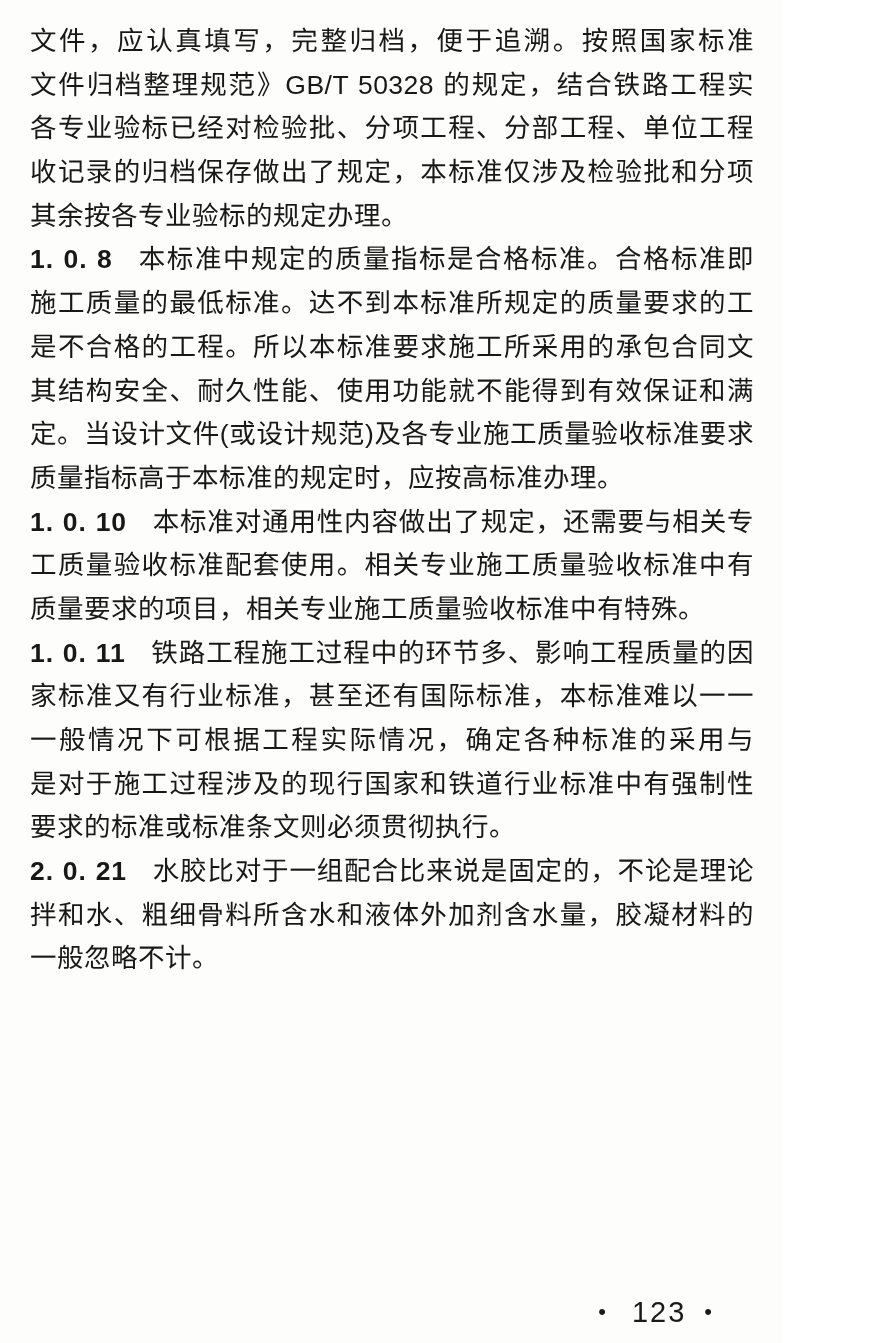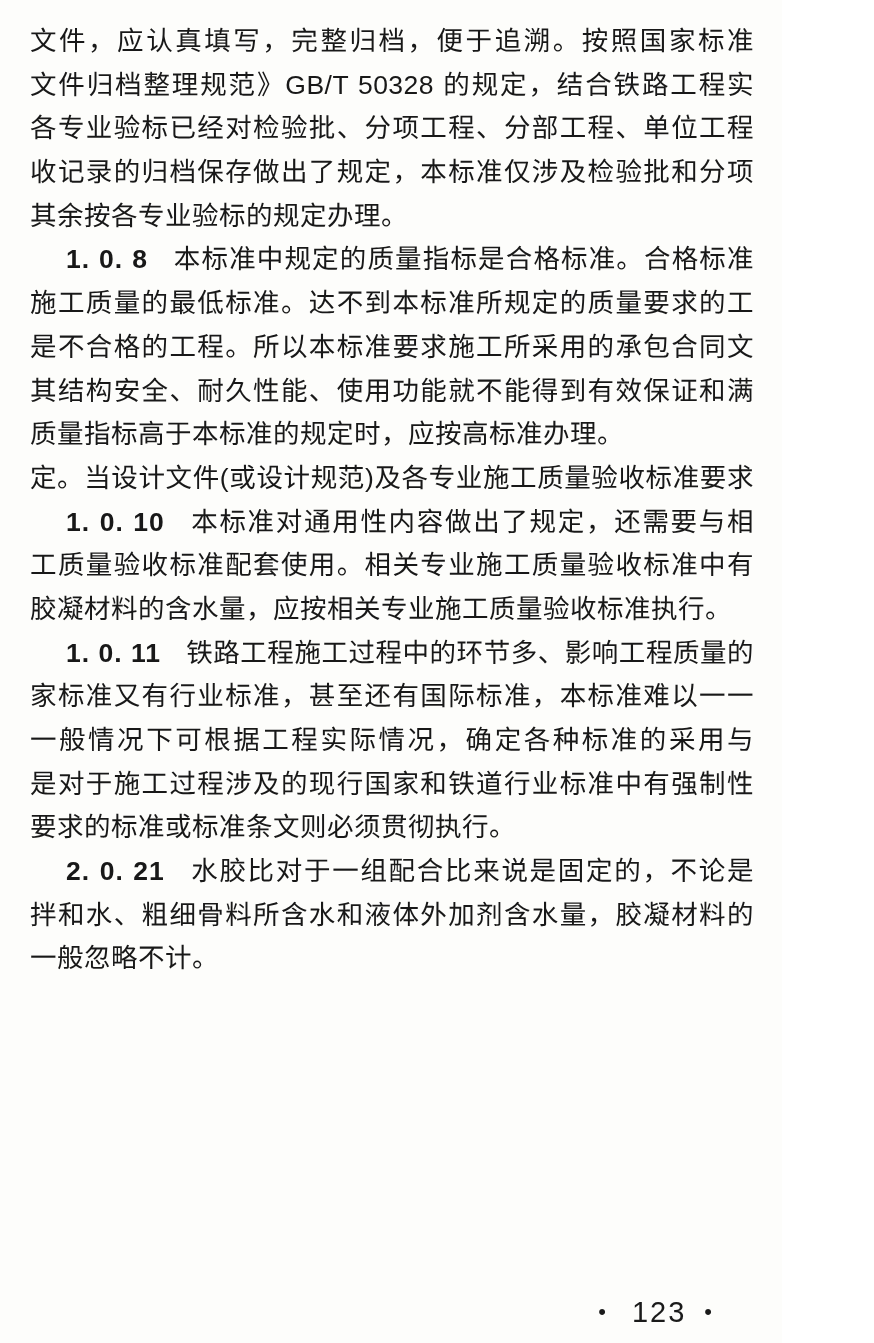--- a/index.html
+++ b/index.html
@@ -36,21 +36,20 @@
   }
   .line.last {
     text-align: right;
     text-align-last: left;
   }
   .num {
     font-weight: bold;
     margin-right: 0.95em;
     letter-spacing: 1px;
     white-space: nowrap;
-    margin-left: 36px;
   }
   .footer {
     position: absolute;
     right: 52px;
     bottom: 14px;
     font-size: 29px;
     line-height: 34px;
     display: flex;
     align-items: center;
     color: #1a1a1a;
@@ -77,27 +76,27 @@
         <div class="line">文件归档整理规范》GB/T 50328 的规定，结合铁路工程实际，铁路</div>
         <div class="line">各专业验标已经对检验批、分项工程、分部工程、单位工程质量验</div>
         <div class="line">收记录的归档保存做出了规定，本标准仅涉及检验批和分项工程，</div>
         <div class="line last">其余按各专业验标的规定办理。</div>
       </div>
       <div class="para">
         <div class="line"><span class="num">1. 0. 8</span><span>本标准中规定的质量指标是合格标准。合格标准即控制</span></div>
         <div class="line">施工质量的最低标准。达不到本标准所规定的质量要求的工程，</div>
         <div class="line">是不合格的工程。所以本标准要求施工所采用的承包合同文件和</div>
         <div class="line">其结构安全、耐久性能、使用功能就不能得到有效保证和满足，就</div>
+        <div class="line">定。当设计文件(或设计规范)及各专业施工质量验收标准要求的</div>
         <div class="line last">质量指标高于本标准的规定时，应按高标准办理。</div>
-        <div class="line">定。当设计文件(或设计规范)及各专业施工质量验收标准要求的</div>
       </div>
       <div class="para">
         <div class="line"><span class="num">1. 0. 10</span><span>本标准对通用性内容做出了规定，还需要与相关专业施</span></div>
         <div class="line">工质量验收标准配套使用。相关专业施工质量验收标准中有特殊</div>
-        <div class="line last">胶凝材料的含水量，应按相关专业施工质量验收标准执行。</div>
+        <div class="line last">质量要求的项目，相关专业施工质量验收标准中有特殊。</div>
       </div>
       <div class="para">
         <div class="line"><span class="num">1. 0. 11</span><span>铁路工程施工过程中的环节多、影响工程质量的因素多，</span></div>
         <div class="line">家标准又有行业标准，甚至还有国际标准，本标准难以一一详列。</div>
         <div class="line">一般情况下可根据工程实际情况，确定各种标准的采用与否。但</div>
         <div class="line">是对于施工过程涉及的现行国家和铁道行业标准中有强制性执行</div>
         <div class="line last">要求的标准或标准条文则必须贯彻执行。</div>
       </div>
       <div class="para">
         <div class="line"><span class="num">2. 0. 21</span><span>水胶比对于一组配合比来说是固定的，不论是理论配合</span></div>

